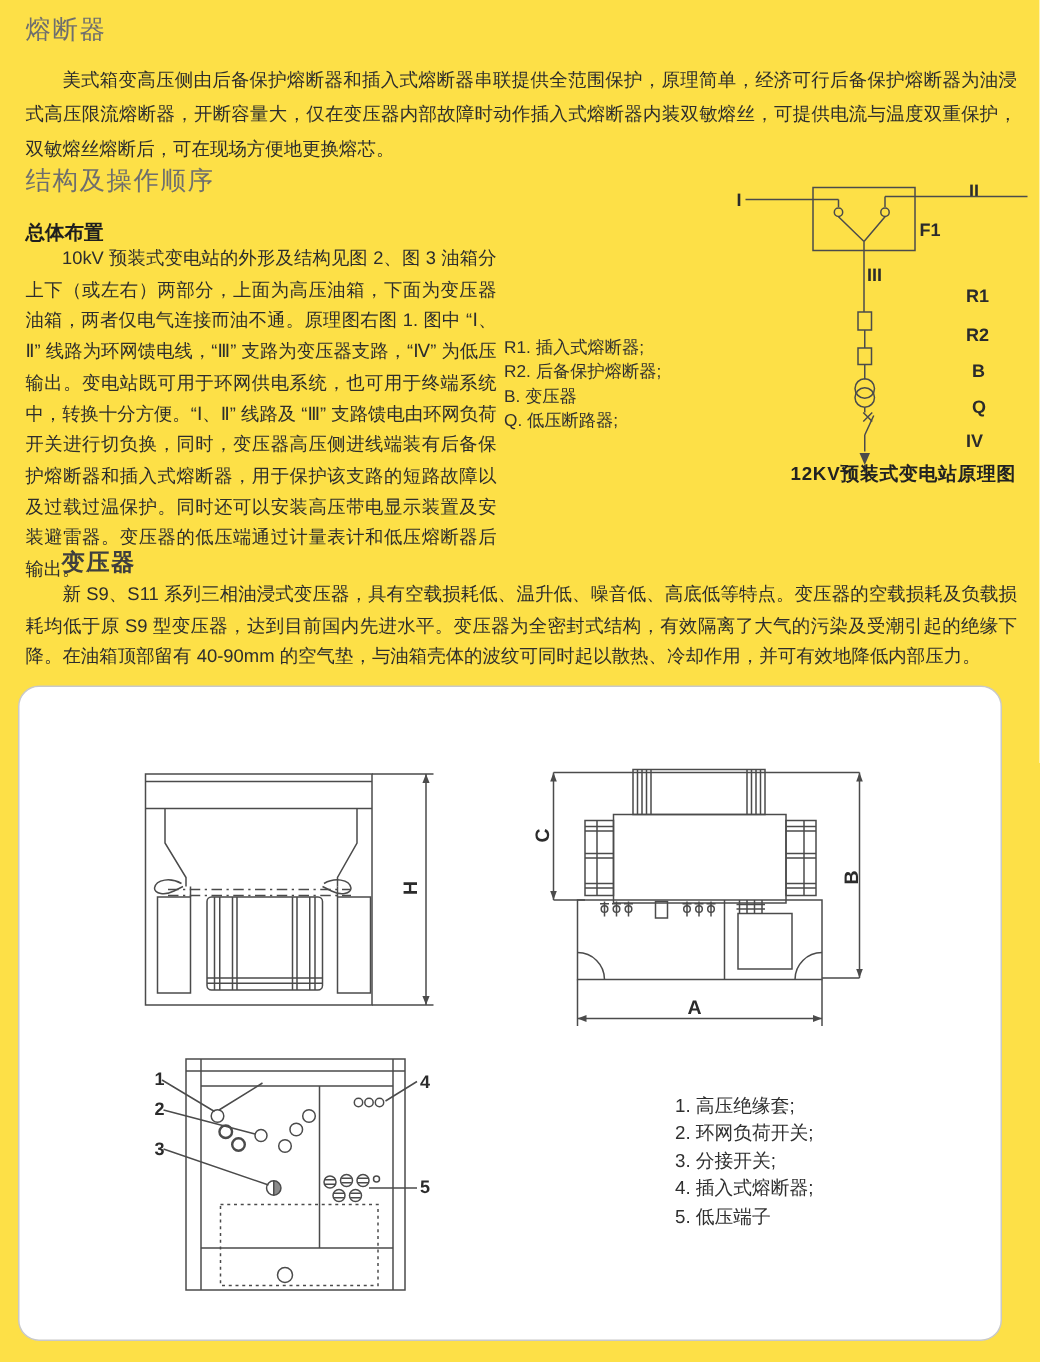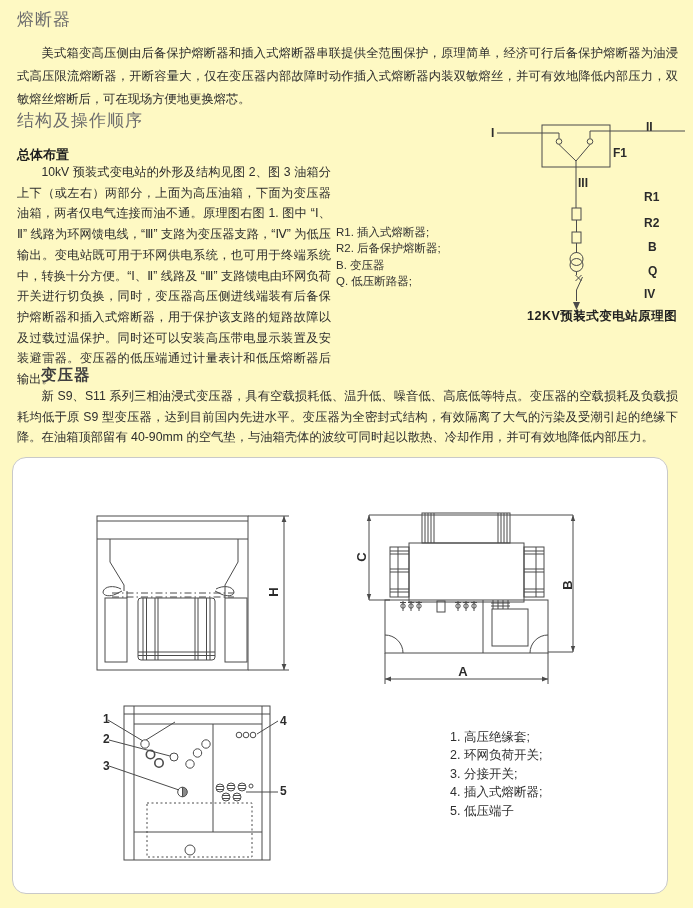--- a/index.html
+++ b/index.html
@@ -1,17 +1,17 @@
 <!DOCTYPE html>
 <html><head>
 <meta charset="utf-8">
 <style>
   html,body{margin:0;padding:0;background:#fff;}
   .page{
-    position:relative;width:693px;height:908px;background:#fef9c3;
+    position:relative;width:693px;height:908px;background:#fde047;
     font-family:"Liberation Sans","DejaVu Sans",sans-serif;color:#2d2d2d;
     overflow:hidden;
   }
   .abs{position:absolute;}
   .h-gray{font-size:17px;font-weight:500;color:#6e6e6e;letter-spacing:1px;}
   .h-dark{font-size:15.5px;font-weight:600;color:#3f3f3f;letter-spacing:1px;margin-left:24px;}
   .sub-h{font-size:13px;font-weight:700;color:#1f1f1f;}
   .body-text{font-size:12.3px;line-height:23px;text-align:justify;text-indent:2em;color:#2d2d2d;}
   .body-text-sm{font-size:12.2px;line-height:20.7px;text-align:justify;text-indent:2em;color:#2d2d2d;}
   .sch-legend div{font-size:11.5px;line-height:16.3px;font-weight:500;color:#303030;white-space:nowrap;}
@@ -27,21 +27,21 @@
   svg text{fill:#2b2b2b;font-family:"Liberation Sans","DejaVu Sans",sans-serif;}
   svg .lbl{font-size:12px;font-weight:700;}
   svg .dim{font-size:13px;font-weight:700;}
 </style>
 </head>
 <body>
 
 <div class="page">
 
   <div class="abs h-gray" style="left:17px;top:8px;">熔断器</div>
-  <div class="abs body-text" style="left:17px;top:42px;width:661px;">美式箱变高压侧由后备保护熔断器和插入式熔断器串联提供全范围保护，原理简单，经济可行后备保护熔断器为油浸式高压限流熔断器，开断容量大，仅在变压器内部故障时动作插入式熔断器内装双敏熔丝，并可有效地降低内部压力，双敏熔丝熔断后，可在现场方便地更换熔芯。</div>
+  <div class="abs body-text" style="left:17px;top:42px;width:661px;">美式箱变高压侧由后备保护熔断器和插入式熔断器串联提供全范围保护，原理简单，经济可行后备保护熔断器为油浸式高压限流熔断器，开断容量大，仅在变压器内部故障时动作插入式熔断器内装双敏熔丝，可提供电流与温度双重保护，双敏熔丝熔断后，可在现场方便地更换熔芯。</div>
 
   <div class="abs h-gray" style="left:17px;top:109px;">结构及操作顺序</div>
   <div class="abs sub-h" style="left:17px;top:146px;">总体布置</div>
   <div class="abs body-text-sm" style="left:17px;top:162px;width:314px;">10kV 预装式变电站的外形及结构见图 2、图 3 油箱分上下（或左右）两部分，上面为高压油箱，下面为变压器油箱，两者仅电气连接而油不通。原理图右图 1. 图中 “Ⅰ、Ⅱ” 线路为环网馈电线，“Ⅲ” 支路为变压器支路，“Ⅳ” 为低压输出。变电站既可用于环网供电系统，也可用于终端系统中，转换十分方便。“Ⅰ、Ⅱ” 线路及 “Ⅲ” 支路馈电由环网负荷开关进行切负换，同时，变压器高压侧进线端装有后备保护熔断器和插入式熔断器，用于保护该支路的短路故障以及过载过温保护。同时还可以安装高压带电显示装置及安装避雷器。变压器的低压端通过计量表计和低压熔断器后输出。</div>
 
   <svg class="abs" style="left:480px;top:113px;" width="213" height="212" viewBox="0 0 213 212">
 
     <text class="lbl" x="11" y="24">I</text>
     <path class="ln" d="M17,20 H79 M79,20 V25"></path>
 

